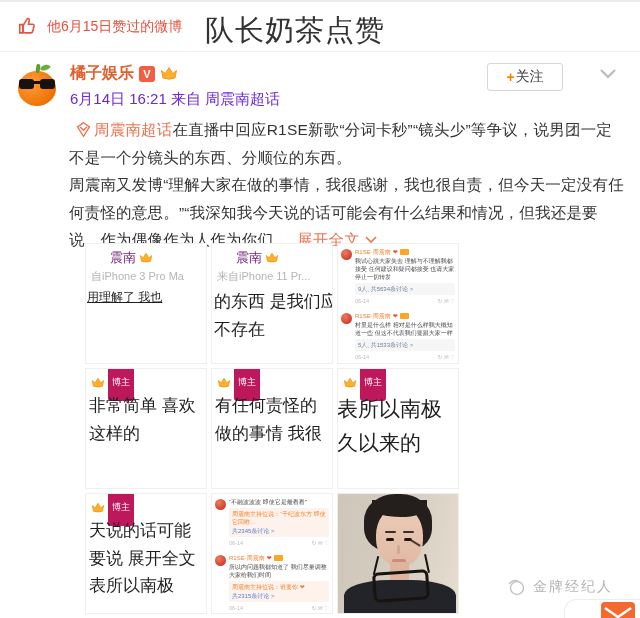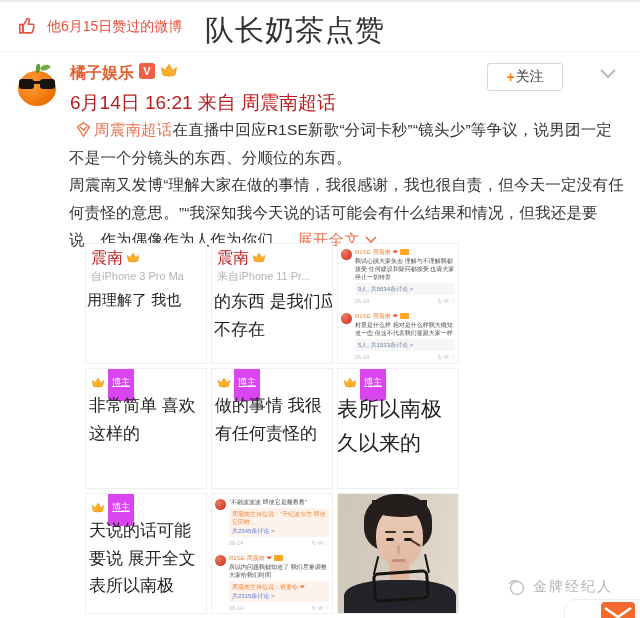--- a/index.html
+++ b/index.html
@@ -16,47 +16,47 @@
     color:#333;letter-spacing:1px;white-space:nowrap;}
   
   .avatar{position:absolute;left:14px;top:62px;width:46px;height:46px;border-radius:50%;
     overflow:hidden;background:#fefefe;}
   .av-body{position:absolute;left:4px;top:9px;width:38px;height:35px;border-radius:50%;
     background:radial-gradient(circle at 35% 35%,#ff9d3b,#ee6f00 75%);}
   .av-stem{position:absolute;left:22px;top:2px;width:4px;height:9px;background:#5a9e2f;border-radius:2px;transform:rotate(8deg);}
   .av-leaf{position:absolute;left:26px;top:3px;width:11px;height:5px;background:#6fae3a;border-radius:60% 60% 60% 60%;transform:rotate(-18deg);}
   .av-lens{position:absolute;top:17px;width:15px;height:10px;background:#161210;border-radius:3px;}
   .av-bridge{position:absolute;left:19px;top:19px;width:9px;height:3px;background:#161210;}
-  .author-row{position:absolute;left:70px;top:63px;display:flex;gap:5px;}
+  .author-row{position:absolute;left:70px;top:63px;display:flex;align-items:center;gap:5px;}
   .author-name{font-size:16px;font-weight:700;color:#e0602f;}
   .v-badge{width:16px;height:16px;background:#f25d43;color:#fff;border-radius:3px;
     font-size:11px;font-weight:700;display:flex;align-items:center;justify-content:center;}
-  .time-line{position:absolute;left:70px;top:90px;font-size:19px;color:#b91c1c;}
+  .time-line{position:absolute;left:70px;top:90px;font-size:15px;color:#6d28d9;}
   .follow-btn{position:absolute;left:487px;top:63px;width:76px;height:28px;background:#fff;
     border:1px solid #d6d6d6;border-radius:3px;display:flex;align-items:center;justify-content:center;
     font-size:14px;cursor:pointer;box-sizing:border-box;}
   .follow-plus{color:#ff8200;font-weight:700;margin-right:1px;}
   .follow-label{color:#3d3d3d;}
   .hdr-chevron{position:absolute;left:599px;top:68px;cursor:pointer;}
   
   .post-text{position:absolute;left:69px;top:116px;width:557px;font-size:15.5px;
     line-height:27.5px;color:#333;letter-spacing:.2px;}
   .st-icon{display:inline-block;vertical-align:-3px;margin:0 2px 0 6px;}
   .st-link{color:#eb7350;cursor:pointer;}
   .expand-link{color:#eb7350;cursor:pointer;margin-left:6px;}
   .expand-chev{display:inline-block;margin-left:5px;vertical-align:1px;}
   
   .grid{position:absolute;left:85px;top:243px;display:grid;
     grid-template-columns:repeat(3,122px);grid-auto-rows:121px;gap:4px;}
   .cell{border:1px solid #efefef;overflow:hidden;background:#fff;box-sizing:border-box;position:relative;cursor:pointer;}
   
   .tcell{padding:6px 4px 0 5px;}
   .thead{display:flex;align-items:center;gap:3px;height:16px;margin-bottom:1px;white-space:nowrap;}
-  .tname{color:#b91c1c;font-size:16px;}
-  .blogger{background:#d946ef;color:#fff;font-size:9px;padding:12px 4px;border-radius:3px;line-height:1.25;text-decoration:underline;}
+  .tname{color:#701a75;font-size:13px;margin-left:19px;}
+  .blogger{background:#be185d;color:#fff;font-size:9px;padding:12px 4px;border-radius:3px;line-height:1.25;}
   .tsource{color:#b5b5b5;font-size:11px;margin:3px 0 4px;white-space:nowrap;}
   .tbody{color:#1f1f1f;line-height:1.62;white-space:nowrap;}
   
   .ccell{padding:4px 3px;display:flex;flex-direction:column;gap:7px;}
   .citem{display:flex;gap:3px;}
   .cav{width:11px;height:11px;border-radius:50%;flex:none;margin-top:1px;
     background:radial-gradient(circle at 35% 30%,#f07a5a,#c4281e);}
   .cbodyc{flex:1;min-width:0;font-size:6px;line-height:8px;color:#4a4a4a;filter:blur(.2px);}
   .cname{color:#f08433;display:flex;align-items:center;gap:2px;margin-bottom:1px;}
   .cbadge{width:9px;height:6px;background:#ffa524;border-radius:1px;display:inline-block;}
@@ -142,21 +142,21 @@
 
 <div class="grid">
   <div class="cell tcell">
       <div class="thead">
         <div class="tname">震南</div>
         <svg width="14" height="11.479999999999999" viewBox="0 0 24 20">
           <path d="M2 6 L7 10 L12 2 L17 10 L22 6 L20 16 Q12 19 4 16 Z" fill="#ffb028" stroke="#e88a00" stroke-width="1"></path>
         </svg>
       </div>
       <div class="tsource">自iPhone 3 Pro Ma</div>
-      <div class="tbody" style="font-size: 15px; margin-left: -4px;">
+      <div class="tbody" style="font-size: 12px; margin-left: -4px; text-decoration: underline;">
         <div>用理解了 我也</div>
       </div>
     </div>
   <div class="cell tcell">
       <div class="thead">
         <div class="tname">震南</div>
         <svg width="14" height="11.479999999999999" viewBox="0 0 24 20">
           <path d="M2 6 L7 10 L12 2 L17 10 L22 6 L20 16 Q12 19 4 16 Z" fill="#ffb028" stroke="#e88a00" stroke-width="1"></path>
         </svg>
       </div>
@@ -213,22 +213,22 @@
       </div>
     </div>
   <div class="cell tcell">
       <div class="thead">
         <svg width="14" height="11.479999999999999" viewBox="0 0 24 20">
           <path d="M2 6 L7 10 L12 2 L17 10 L22 6 L20 16 Q12 19 4 16 Z" fill="#ffb028" stroke="#e88a00" stroke-width="1"></path>
         </svg>
         <div class="blogger">博主</div>
       </div>
       <div class="tbody" style="font-size: 17px; margin-left: -2px;">
+        <div>有任何责怪的</div>
         <div>做的事情 我很</div>
-        <div>有任何责怪的</div>
       </div>
     </div>
   <div class="cell tcell">
       <div class="thead">
         <svg width="14" height="11.479999999999999" viewBox="0 0 24 20">
           <path d="M2 6 L7 10 L12 2 L17 10 L22 6 L20 16 Q12 19 4 16 Z" fill="#ffb028" stroke="#e88a00" stroke-width="1"></path>
         </svg>
         <div class="blogger">博主</div>
       </div>
       <div class="tbody" style="font-size: 21px; margin-left: -6px;">

